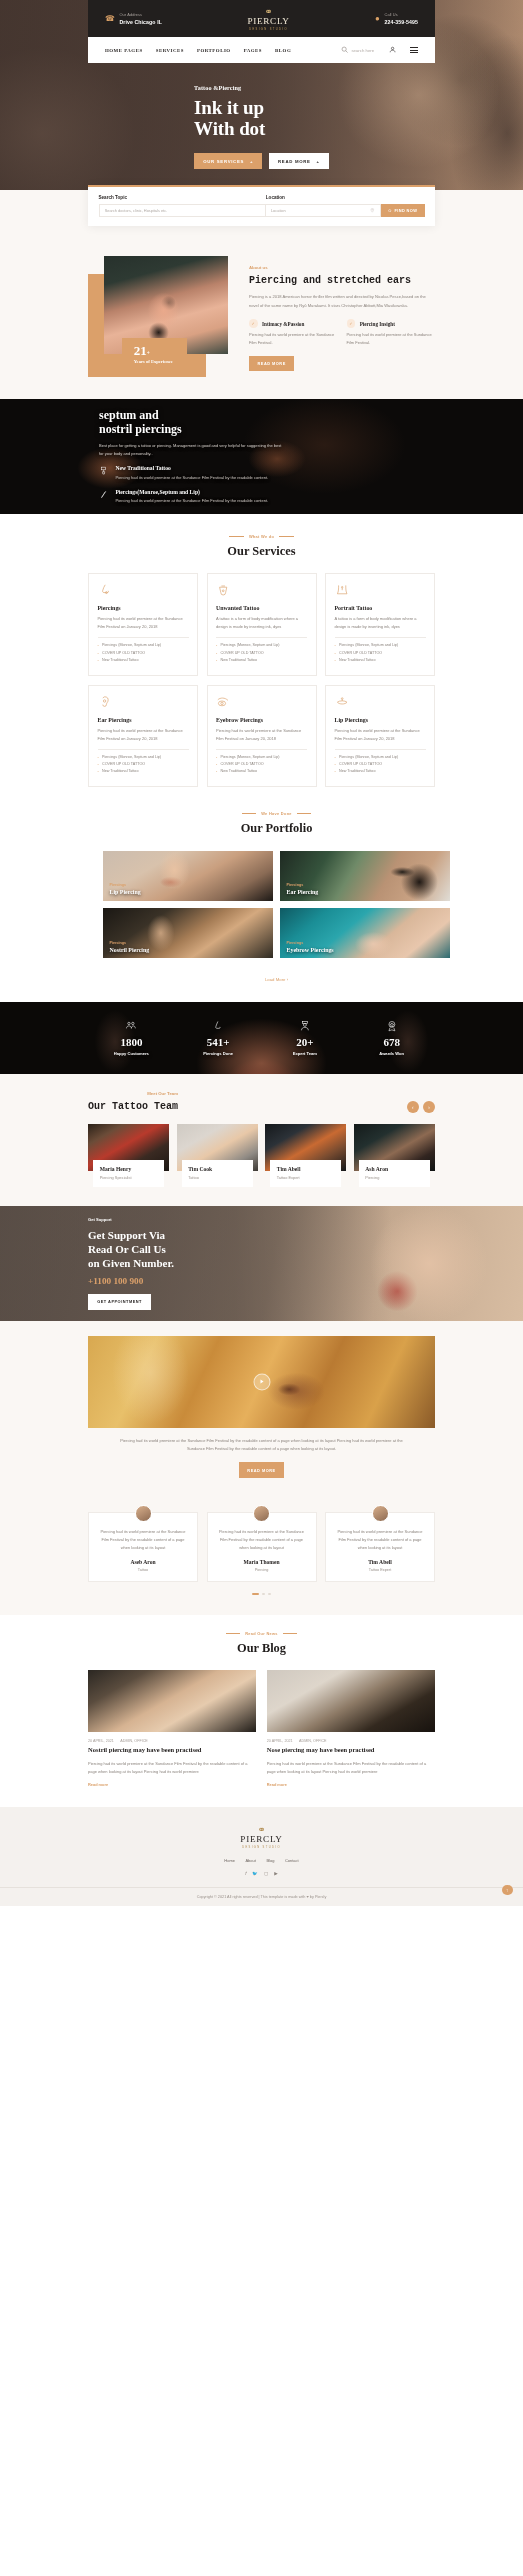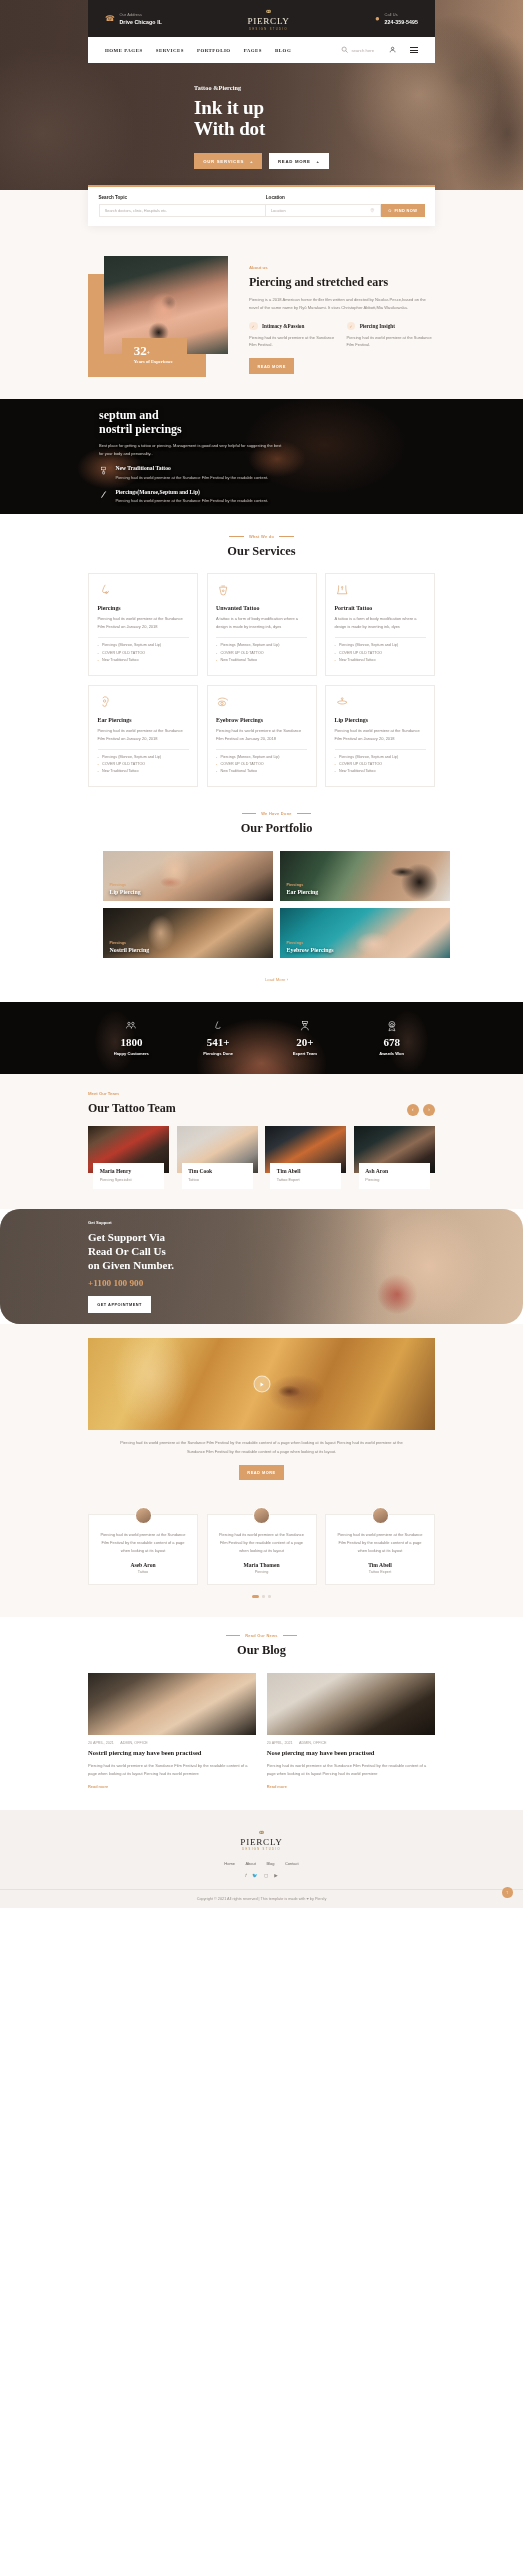--- a/index.html
+++ b/index.html
@@ -125,22 +125,22 @@
   .exp-badge {
     position:absolute; left:34px; top:82px; background:#dba06a; color:#fff;
     padding:5.9px 14.4px 5.9px 11.8px; z-index:3;
   }
   .exp-num { font-family:"Liberation Serif",serif; font-size:13px; font-weight:bold; line-height:1; }
   .exp-num small { font-size:5.2px; }
   .exp-txt { font-family:"Liberation Serif",serif; font-size:4.6px; font-weight:bold; margin-top:2px; }
   .about-body { flex:1; padding-top:9.2px; }
   .eyebrow { color:#dba06a; font-size:4.3px; font-weight:bold; margin-bottom:4.6px; }
   .h2 {
-    font-family:Liberation Serif, serif; font-weight:bold; color:#211d1c;
-    font-size:12px; line-height:1.22;
+    font-family:Liberation Mono, monospace; font-weight:bold; color:#211d1c;
+    font-size:10px; line-height:1.22;
   }
   .body-p { font-size:4.1px; line-height:2.05; color:#8b837d; margin-top:6.5px; }
   .feat-row { display:flex; gap:9.2px; margin-top:9.2px; }
   .feat { flex:1; }
   .feat-head { display:flex; align-items:center; gap:4.6px; }
   .feat-dot {
     width:8.5px; height:8.5px; border-radius:50%; background:#fae9da; color:#dba06a;
     display:flex; align-items:center; justify-content:center; font-size:3.9px;
   }
   .feat-title { font-family:"Liberation Serif",serif; font-size:5.2px; font-weight:bold; color:#211d1c; }
@@ -220,39 +220,39 @@
       radial-gradient(ellipse 34px 52px at 22% 55%, rgba(60,42,34,.75), transparent 60%),
       radial-gradient(ellipse 34px 52px at 78% 55%, rgba(60,42,34,.75), transparent 60%);
   }
   .cnt-grid { position:relative; z-index:3; display:grid; grid-template-columns:repeat(4,1fr); width:347px; margin:0 auto; text-align:center;}
   .cnt-ico { height:13px; margin-bottom:3.3px; }
   .cnt-n { font-family:"Liberation Serif",serif; color:#fff; font-size:11px; font-weight:bold; line-height:1; text-shadow:0 0.7px 3.9px rgba(0,0,0,.9);}
   .cnt-l { color:#fff; font-size:4.1px; font-weight:bold; margin-top:3.9px; text-shadow:0 0.7px 3.9px rgba(0,0,0,.9);}
 
   
   .team { background:#faf7f4; padding:17px 0 19.6px; }
-  .team-top { display:flex; align-items:flex-end; margin-bottom:10.5px; }
+  .team-top { display:flex; align-items:flex-end; margin-bottom:10.5px;text-align:right; }
   .arrows { margin-left:auto; display:flex; gap:4.6px; }
   .arrow {
     width:11.8px; height:11.8px; border-radius:50%; background:#dba06a; color:#fff;
     display:flex; align-items:center; justify-content:center; font-size:4.6px;
   }
   .team-grid { display:grid; grid-template-columns:repeat(4,1fr); gap:7.2px; }
   .team-card { position:relative; }
   .team-img { height:47px; }
   .t1{background:linear-gradient(150deg,#2a2118 0%,#6b4c38 22%,#b83a2c 45%,#3a2a22 70%,#1c1713 100%);}
   .t2{background:linear-gradient(150deg,#cfcac3 0%,#dcd6cf 30%,#e8c8a8 52%,#8f8a84 78%,#3c3833 100%);}
   .t3{background:linear-gradient(150deg,#15181b 0%,#2c3238 28%,#c96a32 52%,#7a4c30 72%,#14171a 100%);}
   .t4{background:linear-gradient(150deg,#141a1a 0%,#23302f 30%,#8d6a52 55%,#322520 78%,#0e1212 100%);}
   .team-info { background:#fff; padding:5.9px 6.5px 7.2px; margin:-10.5px 5.2px 0 5.2px; position:relative; z-index:3;}
   .team-n { font-family:"Liberation Serif",serif; font-size:5.6px; font-weight:bold; color:#211d1c; }
   .team-r { font-size:3.9px; color:#9a928c; margin-top:2.6px; }
 
   
-  .cta { height:115px; position:relative; overflow:hidden; display:flex; align-items:center;border-radius:20px;}
+  .cta { height:115px; position:relative; overflow:hidden; display:flex; align-items:center;}
   .cta::before{
     content:""; position:absolute; inset:0;
     background:linear-gradient(100deg,#6f6259 0%,#7a6b60 30%,#8d7a6a 52%,#c3a88f 72%,#d8bda2 100%);
   }
   .cta::after{
     content:""; position:absolute; inset:0;
     background:
       radial-gradient(ellipse 98px 98px at 82% 50%, rgba(230,196,168,.85), transparent 60%),
       radial-gradient(circle at 76% 74%, rgba(160,30,26,.75), transparent 5%),
       linear-gradient(90deg, rgba(70,60,54,.55) 0%, rgba(70,60,54,.42) 45%, rgba(70,60,54,0) 75%);
@@ -431,21 +431,21 @@
 </div>
 
 <div class="about">
   <div class="wrap">
     <div class="about-row">
       <div class="about-media">
         <div class="about-bg"></div>
         <div class="about-img"></div>
         <div class="exp-badge">
           <div class="exp-num">
-            <span>32</span><small>+</small>
+            <span>21</span><small>+</small>
           </div>
           <div class="exp-txt">Years of Experience</div>
         </div>
       </div>
       <div class="about-body">
         <div class="eyebrow">About us</div>
         <div class="h2">Piercing and stretched ears</div>
         <div class="body-p">Piercing is a 2018 American horror thriller film written and directed by Nicolas Pesce,based on the novel of the same name by Ryû Murakami. It stars Christopher Abbott,Mia Wasikowska.</div>
         <div class="feat-row">
           <div class="feat">

